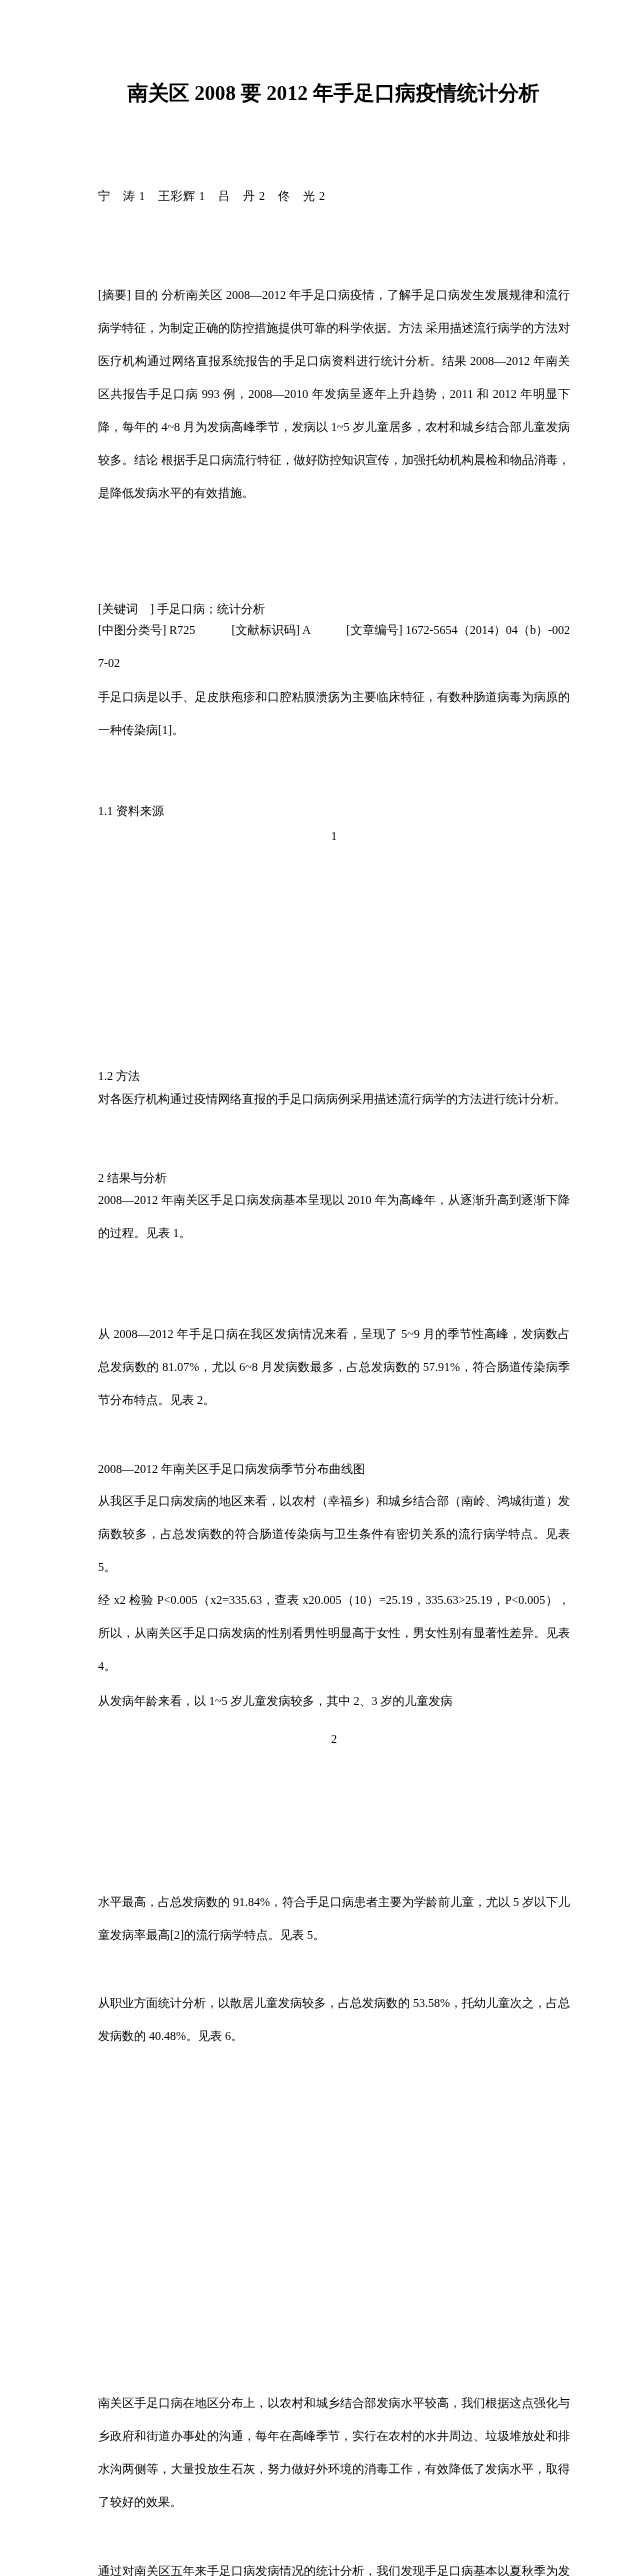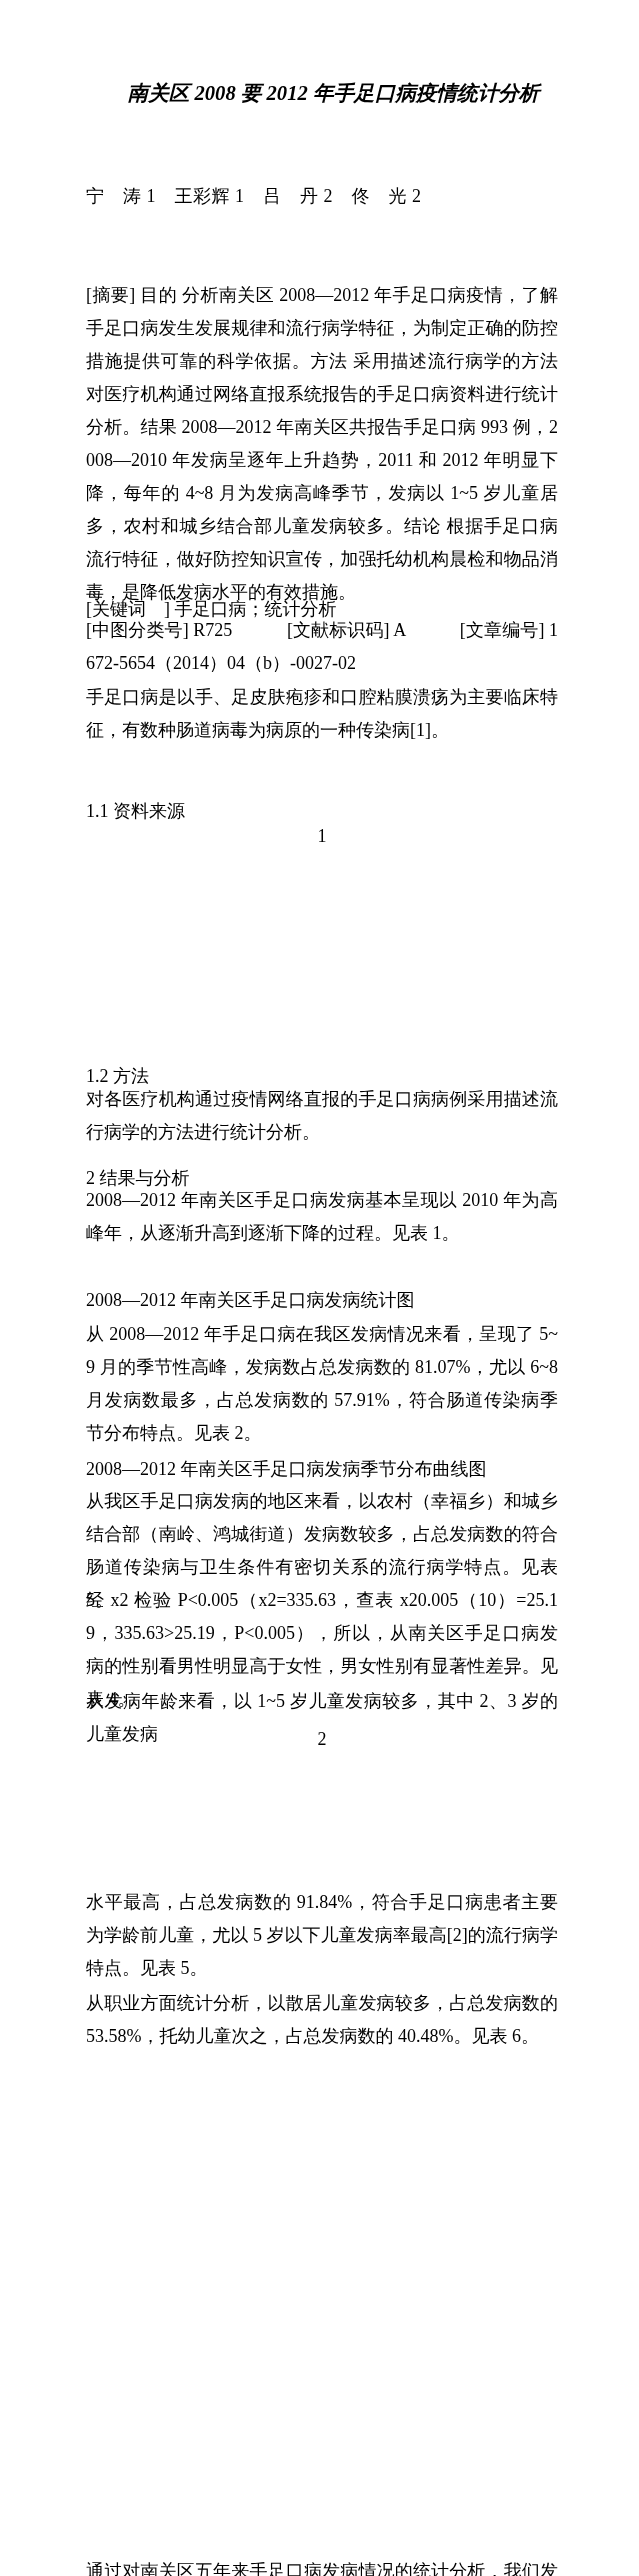--- a/index.html
+++ b/index.html
@@ -11,37 +11,36 @@
     position: relative;
     width: 639px;
     height: 3615px;
     background: #ffffff;
     overflow: hidden;
     font-family: "Liberation Serif", "DejaVu Serif", serif;
     color: #000000;
   }
   .blk {
     position: absolute;
-    left: 86px;
+    left: 98px;
     width: 472px;
-    font-size: 18px;
+    font-size: 12px;
     line-height: 33px;
     text-align: justify;
     white-space: normal;
     word-break: break-all;
   }
   .t-title {
     left: 77px;
     width: 513px;
     font-size: 20.6px;
     font-weight: bold;
     line-height: 32px;
     text-align: center;
     word-break: break-all;
-    font-style: italic;
   }
   .t-authors {
     letter-spacing: 0.5px;
   }
   .t-head {
     text-align: left;
     margin-top: 12px;
   }
   .t-caption {
     text-align: left;
@@ -59,25 +58,25 @@
   <div class="blk" style="top:279px">[摘要] 目的 分析南关区 2008—2012 年手足口病疫情，了解手足口病发生发展规律和流行病学特征，为制定正确的防控措施提供可靠的科学依据。方法 采用描述流行病学的方法对医疗机构通过网络直报系统报告的手足口病资料进行统计分析。结果 2008—2012 年南关区共报告手足口病 993 例，2008—2010 年发病呈逐年上升趋势，2011 和 2012 年明显下降，每年的 4~8 月为发病高峰季节，发病以 1~5 岁儿童居多，农村和城乡结合部儿童发病较多。结论 根据手足口病流行特征，做好防控知识宣传，加强托幼机构晨检和物品消毒，是降低发病水平的有效措施。</div>
   <div class="blk t-head" style="top:581px">[关键词　] 手足口病；统计分析</div>
   <div class="blk" style="top:614px">[中图分类号] R725　　　[文献标识码] A　　　[文章编号] 1672-5654（2014）04（b）-0027-02</div>
   <div class="blk" style="top:681px">手足口病是以手、足皮肤疱疹和口腔粘膜溃疡为主要临床特征，有数种肠道病毒为病原的一种传染病[1]。</div>
   <div class="blk t-head" style="top:783px">1.1 资料来源</div>
   <div class="blk t-pagenum" style="top:820px">1</div>
   <div class="blk t-head" style="top:1048px">1.2 方法</div>
   <div class="blk" style="top:1083px">对各医疗机构通过疫情网络直报的手足口病病例采用描述流行病学的方法进行统计分析。</div>
   <div class="blk t-head" style="top:1150px">2 结果与分析</div>
   <div class="blk" style="top:1184px">2008—2012 年南关区手足口病发病基本呈现以 2010 年为高峰年，从逐渐升高到逐渐下降的过程。见表 1。</div>
-  <div class="blk t-caption" style="top:1284px">2008—2012 年南关区手足口病发病统计图</div>
   <div class="blk" style="top:1318px">从 2008—2012 年手足口病在我区发病情况来看，呈现了 5~9 月的季节性高峰，发病数占总发病数的 81.07%，尤以 6~8 月发病数最多，占总发病数的 57.91%，符合肠道传染病季节分布特点。见表 2。</div>
   <div class="blk t-caption" style="top:1453px">2008—2012 年南关区手足口病发病季节分布曲线图</div>
   <div class="blk" style="top:1485px">从我区手足口病发病的地区来看，以农村（幸福乡）和城乡结合部（南岭、鸿城街道）发病数较多，占总发病数的符合肠道传染病与卫生条件有密切关系的流行病学特点。见表 5。</div>
   <div class="blk" style="top:1584px">经 x2 检验 P&lt;0.005（x2=335.63，查表 x20.005（10）=25.19，335.63&gt;25.19，P&lt;0.005），所以，从南关区手足口病发病的性别看男性明显高于女性，男女性别有显著性差异。见表 4。</div>
   <div class="blk" style="top:1685px">从发病年龄来看，以 1~5 岁儿童发病较多，其中 2、3 岁的儿童发病</div>
   <div class="blk t-pagenum" style="top:1723px">2</div>
   <div class="blk" style="top:1886px">水平最高，占总发病数的 91.84%，符合手足口病患者主要为学龄前儿童，尤以 5 岁以下儿童发病率最高[2]的流行病学特点。见表 5。</div>
   <div class="blk" style="top:1987px">从职业方面统计分析，以散居儿童发病较多，占总发病数的 53.58%，托幼儿童次之，占总发病数的 40.48%。见表 6。</div>
+  <div class="blk" style="top:2387px">南关区手足口病在地区分布上，以农村和城乡结合部发病水平较高，我们根据这点强化与乡政府和街道办事处的沟通，每年在高峰季节，实行在农村的水井周边、垃圾堆放处和排水沟两侧等，大量投放生石灰，努力做好外环境的消毒工作，有效降低了发病水平，取得了较好的效果。</div>
   <div class="blk" style="top:2555px">通过对南关区五年来手足口病发病情况的统计分析，我们发现手足口病基本以夏秋季为发病高峰季节；以 5 岁以内儿童发病为多，占总发</div>
 
 </div>
 
 
 </body></html>

